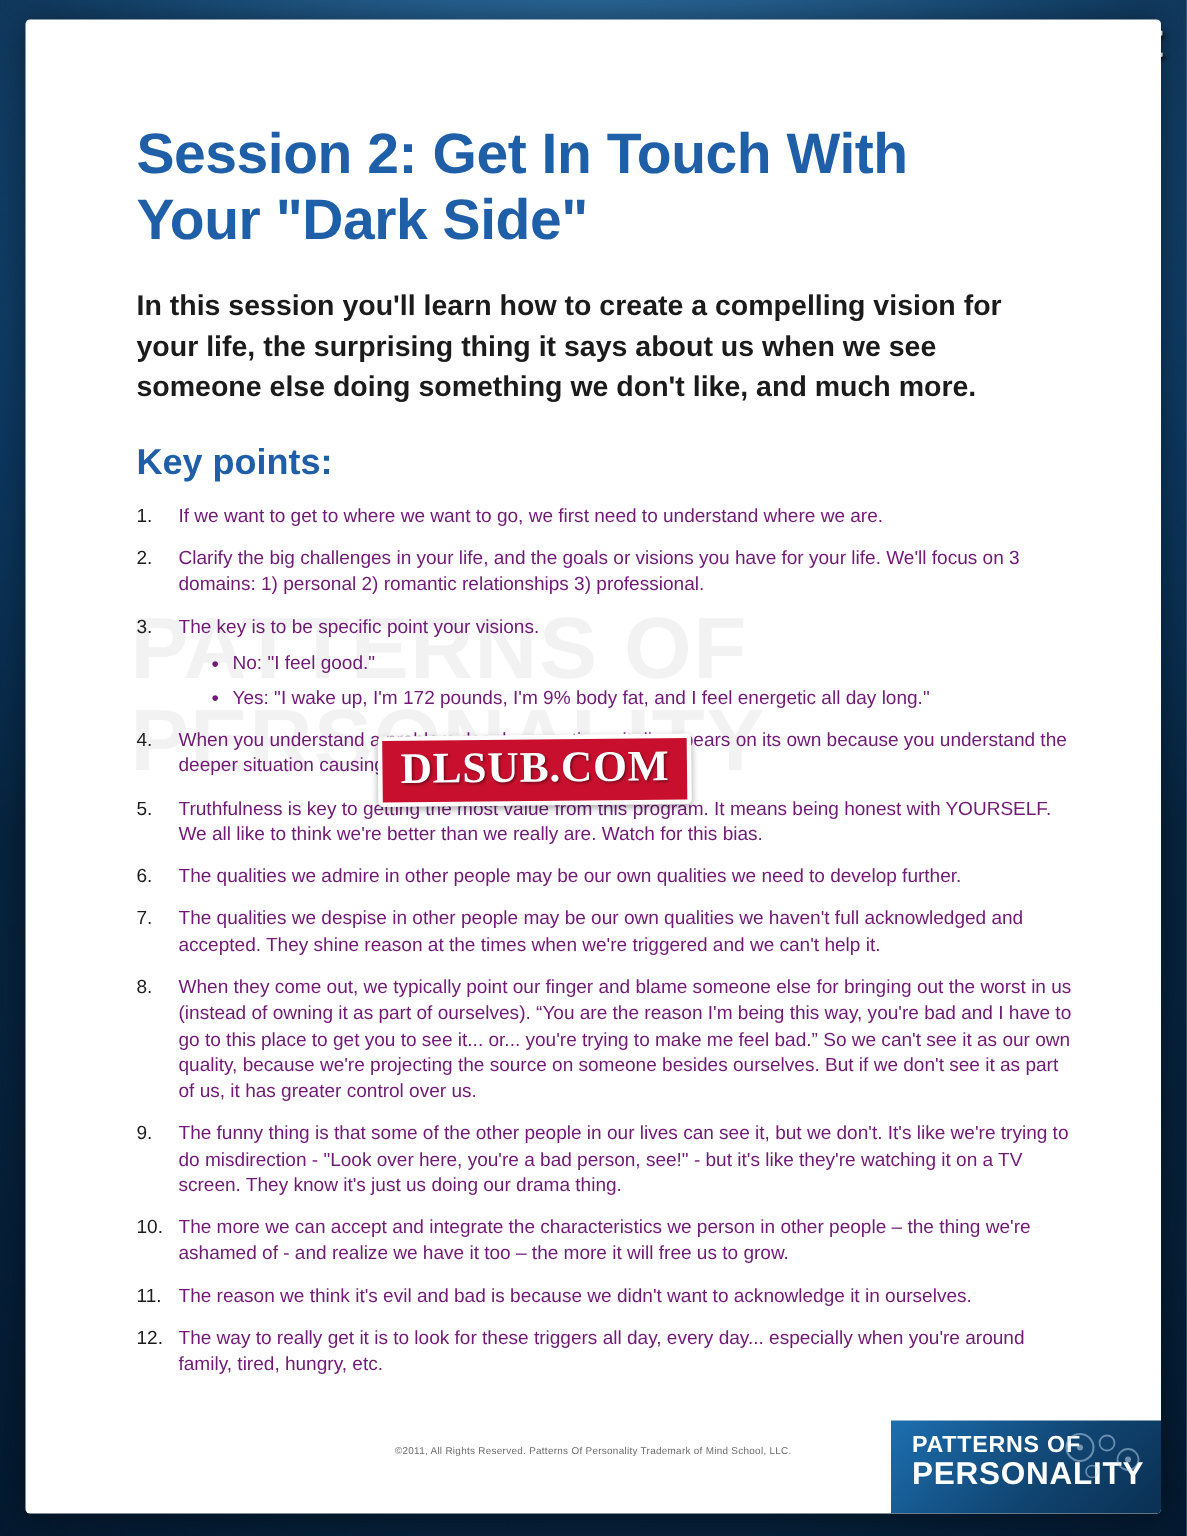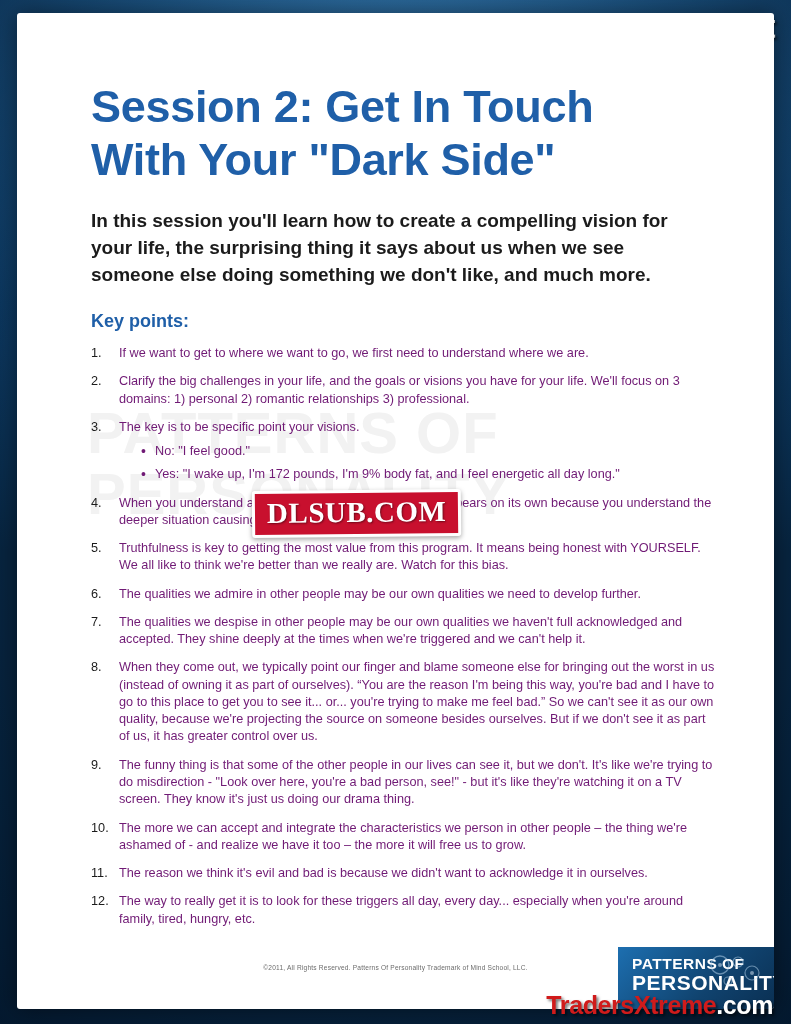--- a/index.html
+++ b/index.html
@@ -53,38 +53,38 @@
     text-transform: uppercase;
     pointer-events: none;
     user-select: none;
   }
   .content {
     position: relative;
     padding: 68px 58px 0 74px;
   }
   h1 {
     color: #1f5fa8;
-    font-size: 45px;
+    font-size: 38px;
     line-height: 1.17;
     font-weight: bold;
     letter-spacing: -0.3px;
     margin-bottom: 22px;
     max-width: 600px;
   }
   .intro {
     font-size: 19px;
     font-weight: bold;
     color: #1b1b1b;
     line-height: 1.42;
     max-width: 608px;
     margin-bottom: 22px;
   }
   h2 {
     color: #1f5fa8;
-    font-size: 18px;
+    font-size: 24px;
     font-weight: bold;
     margin-bottom: 13px;
   }
   ol.keylist {
     list-style: none;
     counter-reset: kp;
   }
   ol.keylist > li {
     position: relative;
     counter-increment: kp;
@@ -133,21 +133,21 @@
     text-align: center;
     font-size: 6.6px;
     color: #6b6b6b;
     letter-spacing: 0.2px;
   }
   
   .logo-badge {
     position: absolute;
     right: 0;
     bottom: 0;
-    width: 156px;
+    width: 180px;
     height: 62px;
     background: linear-gradient(135deg, #1d6fb0 0%, #10436f 60%, #0a2f52 100%);
     color: #fff;
     padding: 9px 12px 0 14px;
     overflow: hidden;
   }
   .logo-badge .l1 {
     font-size: 15.5px;
     font-weight: bold;
     letter-spacing: 0.5px;
@@ -248,21 +248,21 @@
         <li class="wide">
           <span>When you understand a problem deeply, sometimes it disappears on its own because you understand the deeper situation causing it.</span>
         </li>
         <li class="wide">
           <span>Truthfulness is key to getting the most value from this program. It means being honest with YOURSELF. We all like to think we're better than we really are. Watch for this bias.</span>
         </li>
         <li>
           <span>The qualities we admire in other people may be our own qualities we need to develop further.</span>
         </li>
         <li class="wide">
-          <span>The qualities we despise in other people may be our own qualities we haven't full acknowledged and accepted. They shine deeply at the times when we're triggered and we can't help it.</span>
+          <span>The qualities we despise in other people may be our own qualities we haven't full acknowledged and accepted. They shine reason at the times when we're triggered and we can't help it.</span>
         </li>
         <li class="wide">
           <span>When they come out, we typically point our finger and blame someone else for bringing out the worst in us (instead of owning it as part of ourselves). “You are the reason I'm being this way, you're bad and I have to go to this place to get you to see it... or... you're trying to make me feel bad.” So we can't see it as our own quality, because we're projecting the source on someone besides ourselves. But if we don't see it as part of us, it has greater control over us.</span>
         </li>
         <li class="wide">
           <span>The funny thing is that some of the other people in our lives can see it, but we don't. It's like we're trying to do misdirection - "Look over here, you're a bad person, see!" - but it's like they're watching it on a TV screen. They know it's just us doing our drama thing.</span>
         </li>
         <li class="wide">
           <span>The more we can accept and integrate the characteristics we person in other people – the thing we're ashamed of - and realize we have it too – the more it will free us to grow.</span>
         </li>
@@ -290,16 +290,13 @@
       </div>
       <div class="l1">PATTERNS OF</div>
       <div class="l2">PERSONALITY</div>
     </div>
   </div>
 
   <div class="stamp">
     <span>DLSUB.COM</span>
   </div>
 
-  <div class="tx">
-    <span class="a">TradersXtreme</span><span class="b">.com</span>
-  </div>
 </div>
 
 </body></html>

